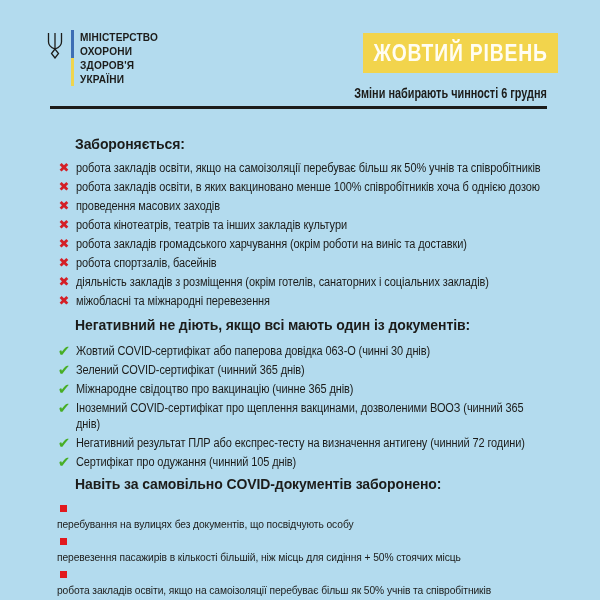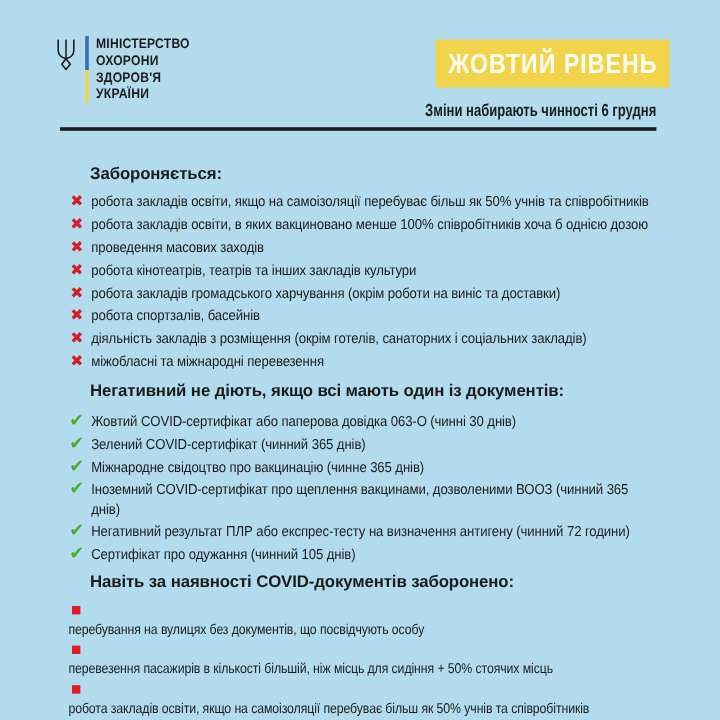--- a/index.html
+++ b/index.html
@@ -154,21 +154,21 @@
         </li>
 
         <li class="item">
           <span class="bullet check">✔</span>
           <span class="txt">Сертифікат про одужання (чинний 105 днів)</span>
         </li>
       </ul>
   </section>
 
   <section class="sec3">
-    <h2 class="heading">Навіть за наявності COVID-документів заборонено:</h2>
+    <h2 class="heading">Навіть за самовільно COVID-документів заборонено:</h2>
     <ul class="items">
 
         <li class="item">
           <span class="bullet square"></span>
           <span class="txt">перебування на вулицях без документів, що посвідчують особу</span>
         </li>
 
 
         <li class="item">
           <span class="bullet square"></span>

